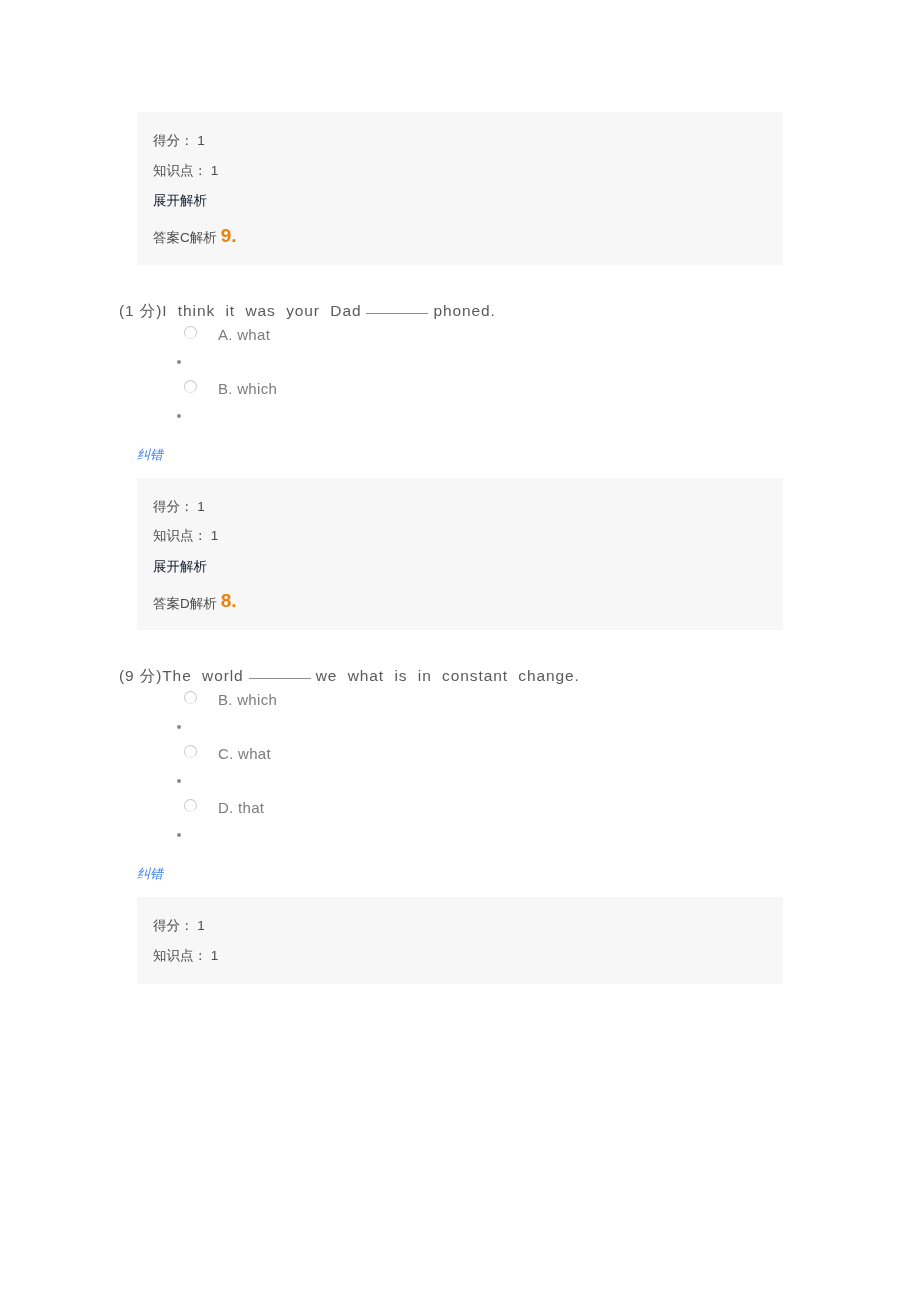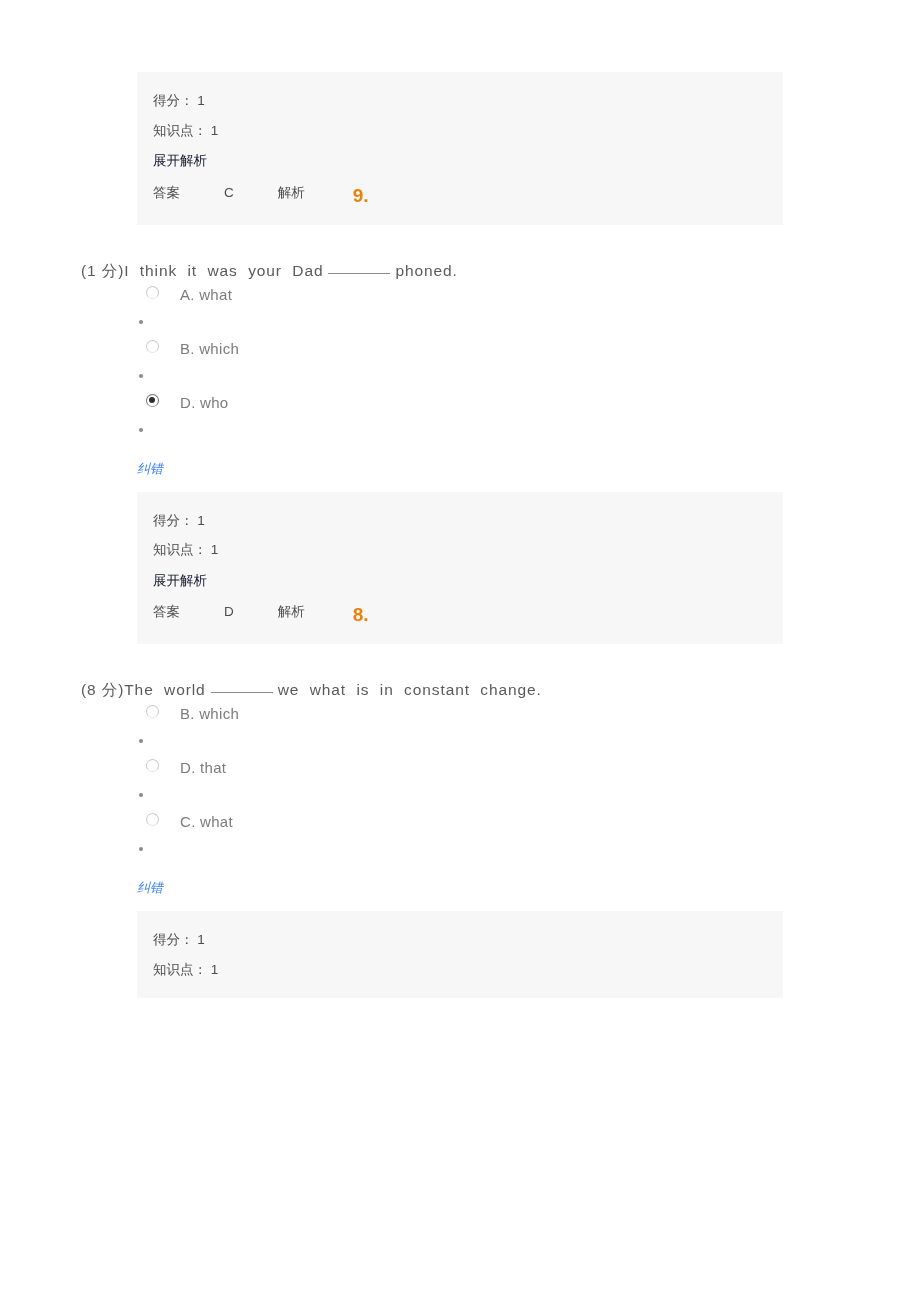--- a/index.html
+++ b/index.html
@@ -13,21 +13,21 @@
     height: 1302px;
     font-family: "Liberation Sans", "DejaVu Sans", sans-serif;
     color: #666666;
     overflow: hidden;
     position: relative;
   }
 
   .page {
     position: relative;
     width: 920px;
-    padding-top: 72px;
+    padding-top: 112px;
   }
 
   
   .info-panel {
     margin-left: 137px;
     width: 646px;
     background: #f7f7f7;
     padding: 14px 0 14px 0;
   }
   .info-row {
@@ -49,34 +49,33 @@
     display: block;
     width: max-content;
   }
   .answer-row {
     font-size: 13.5px;
     color: #4c4c4c;
     line-height: 1;
     padding: 9px 0 6px 16px;
     white-space: pre;
     display: flex;
-    align-items: flex-start;
-    gap: 44px;
+    align-items: flex-end;
   }
   .answer-num {
     color: #e8820c;
     font-size: 19px;
     font-weight: bold;
     margin-left: 4px;
     line-height: 1;
   }
 
   
   .question {
-    margin-left: 81px;
+    margin-left: 119px;
     width: 700px;
   }
   .question-text {
     font-size: 15.5px;
     color: #5a5a5a;
     padding-top: 36px;
     padding-bottom: 4px;
     letter-spacing: 0.9px;
     white-space: pre-wrap;
   }
@@ -179,63 +178,55 @@
           </span>
         <span class="option-label">A. what</span>
       </li>
       <li class="option">
         <span class="bullet"></span>
         <span class="radio">
             <span class="ring"></span>
           </span>
         <span class="option-label">B. which</span>
       </li>
-      <li class="option">
-        <span class="bullet"></span>
-        <span class="radio checked">
-            <span class="ring"></span>
-            <span class="dot"></span>
-          </span>
-        <span class="option-label">D. who</span>
-      </li>
     </ul>
   </div>
 
   <div class="report-link">纠错</div>
 
   <div class="info-panel">
     <div class="info-row"><span>得分：</span> <span class="val">1</span></div>
     <div class="info-row"><span>知识点：</span> <span class="val">1</span></div>
     <a class="analysis-link">展开解析</a>
     <div class="answer-row"><span>答案</span> <span>D</span> <span>解析</span><span class="answer-num">8.</span></div>
   </div>
 
   <div class="question">
-    <div class="question-text"><span>(8 分)The  world</span><span class="blank"></span><span>we  what  is  in  constant  change.</span></div>
+    <div class="question-text"><span>(9 分)The  world</span><span class="blank"></span><span>we  what  is  in  constant  change.</span></div>
     <ul class="options">
       <li class="option">
         <span class="bullet"></span>
         <span class="radio">
             <span class="ring"></span>
           </span>
         <span class="option-label">B. which</span>
       </li>
       <li class="option">
         <span class="bullet"></span>
         <span class="radio">
             <span class="ring"></span>
           </span>
+        <span class="option-label">C. what</span>
+      </li>
+      <li class="option">
+        <span class="bullet"></span>
+        <span class="radio">
+            <span class="ring"></span>
+          </span>
         <span class="option-label">D. that</span>
-      </li>
-      <li class="option">
-        <span class="bullet"></span>
-        <span class="radio">
-            <span class="ring"></span>
-          </span>
-        <span class="option-label">C. what</span>
       </li>
     </ul>
   </div>
 
   <div class="report-link">纠错</div>
 
   <div class="info-panel">
     <div class="info-row"><span>得分：</span> <span class="val">1</span></div>
     <div class="info-row"><span>知识点：</span> <span class="val">1</span></div>
   </div>

